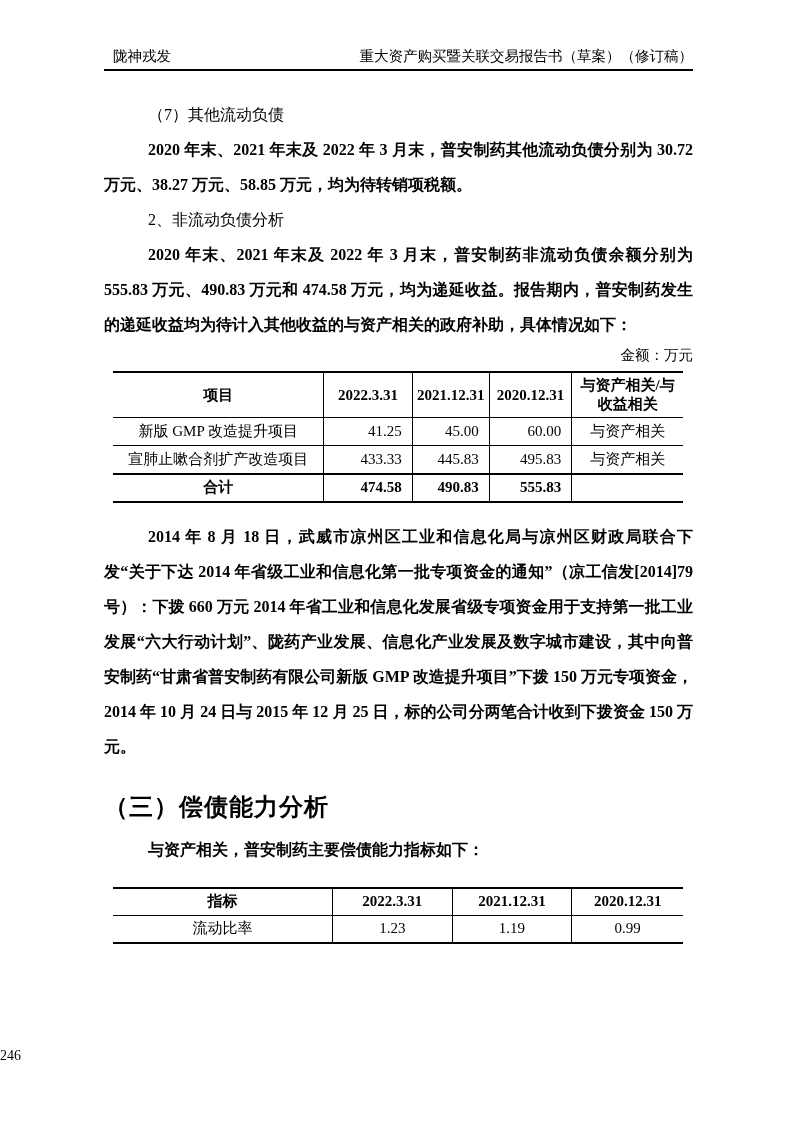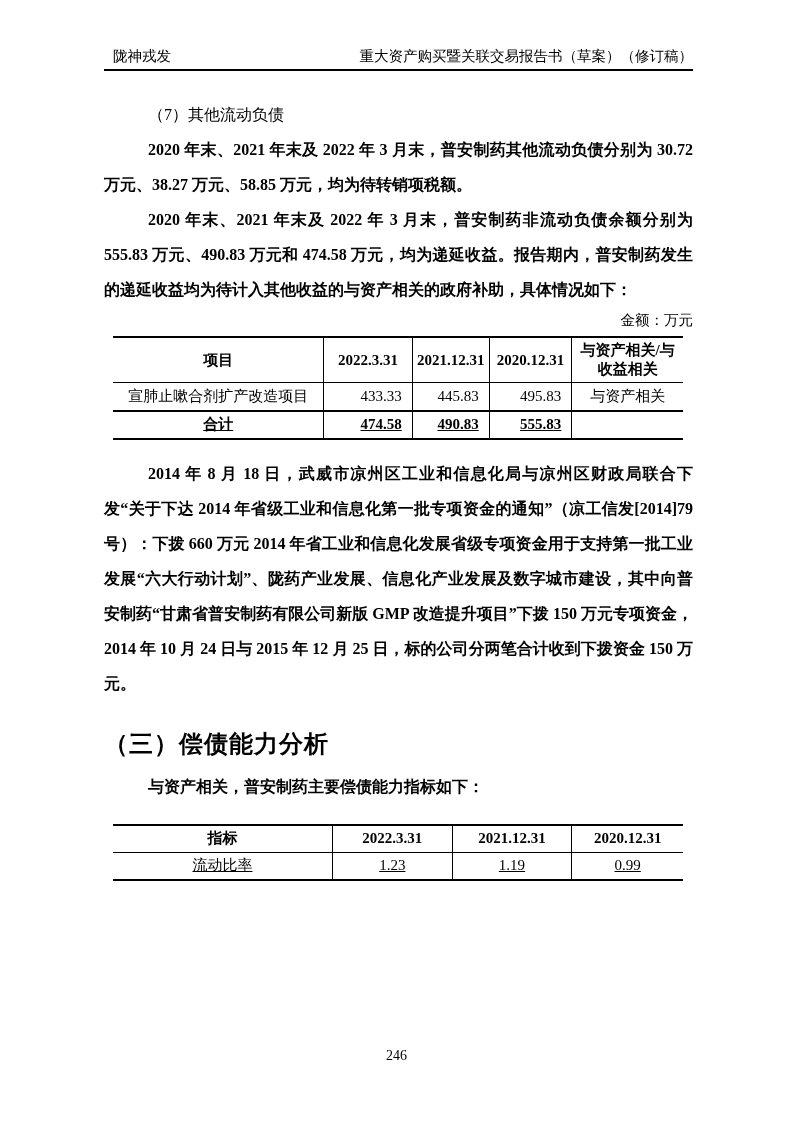--- a/index.html
+++ b/index.html
@@ -74,50 +74,50 @@
     font-weight: normal;
   }
   th:last-child, td:last-child { border-right: none; }
   thead th {
     font-weight: bold;
     border-bottom: 1.5px solid #000;
     line-height: 19px;
     padding: 3px 4px;
   }
   tbody td { border-bottom: 1px solid #000; height: 28px; }
-  tbody tr:last-child td { border-bottom: none; text-decoration: underline; }
+  tbody tr:last-child td { border-bottom: none; }
   .t1 td.num { text-align: right; padding-right: 10px; }
   .t1 tr.total-row td { border-top: 2px solid #000; font-weight: bold; }
   .t1 thead th { height: 44px; }
   .t2 thead th { height: 28px; }
   .t2 tbody td { height: 27px; }
   table.mt { margin-top: 6px; }
   .after-table { margin-top: 16px; }
   
   .page-footer {
     position: absolute;
     left: 0; right: 0;
     bottom: 58px;
-    text-align: center;
     font-size: 14px;
   }
 </style>
 </head>
 <body>
 
 <div class="page">
 
   <div class="doc-header">
     <span>陇神戎发</span>
     <span>重大资产购买暨关联交易报告书（草案）（修订稿）</span>
   </div>
 
   <div class="body-block">
     <div class="sub-heading">（7）其他流动负债</div>
     <p class="para">2020 年末、2021 年末及 2022 年 3 月末，普安制药其他流动负债分别为 30.72 万元、38.27 万元、58.85 万元，均为待转销项税额。</p>
+    <div class="sub-heading">2、非流动负债分析</div>
     <p class="para">2020 年末、2021 年末及 2022 年 3 月末，普安制药非流动负债余额分别为 555.83 万元、490.83 万元和 474.58 万元，均为递延收益。报告期内，普安制药发生的递延收益均为待计入其他收益的与资产相关的政府补助，具体情况如下：</p>
 
     <div class="unit-label">金额：万元</div>
 
     <table class="t1 mt">
       <colgroup>
         <col style="width:37%">
           <col style="width:15.5%">
           <col style="width:13.5%">
           <col style="width:14.5%">
@@ -126,20 +126,27 @@
       <thead>
         <tr>
           <th>项目</th>
           <th>2022.3.31</th>
           <th>2021.12.31</th>
           <th>2020.12.31</th>
           <th>与资产相关/与收益相关</th>
         </tr>
       </thead>
       <tbody>
+        <tr>
+          <td>新版 GMP 改造提升项目</td>
+          <td class="num">41.25</td>
+          <td class="num">45.00</td>
+          <td class="num">60.00</td>
+          <td>与资产相关</td>
+        </tr>
         <tr>
           <td>宣肺止嗽合剂扩产改造项目</td>
           <td class="num">433.33</td>
           <td class="num">445.83</td>
           <td class="num">495.83</td>
           <td>与资产相关</td>
         </tr>
         <tr class="total-row">
           <td>合计</td>
           <td class="num">474.58</td>

